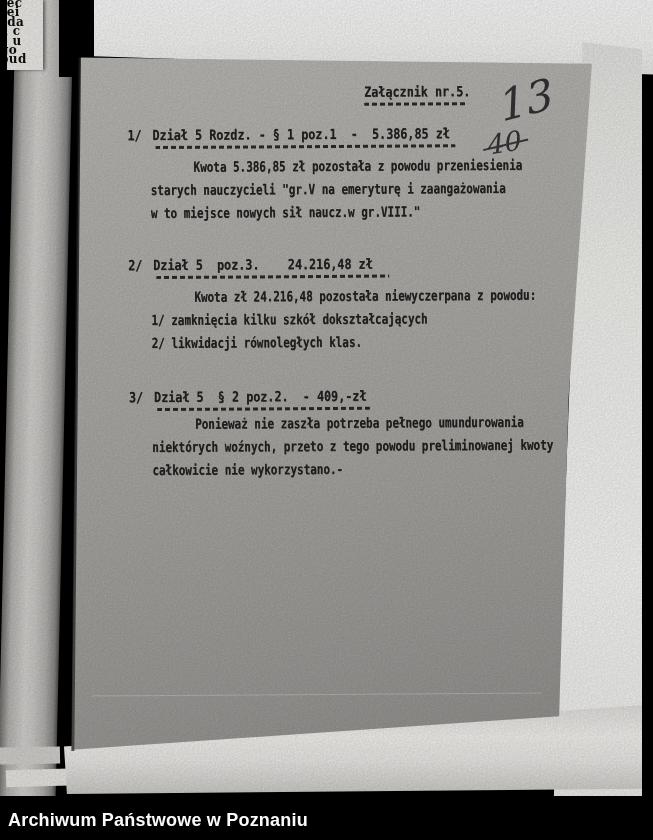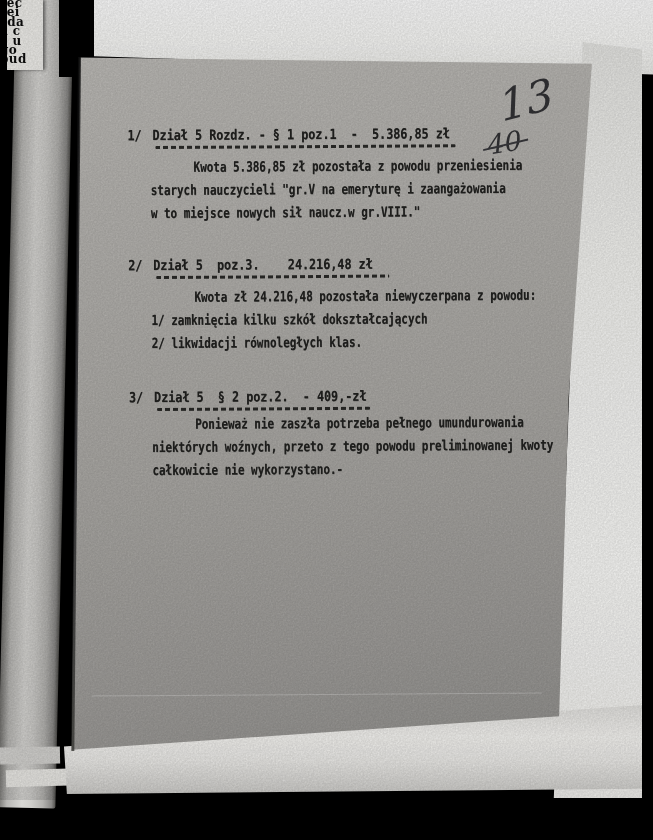--- a/index.html
+++ b/index.html
@@ -117,20 +117,24 @@
   <div class="underpage-top"></div>
   <div class="underpage-right"></div>
   <div class="underpage-bottom"></div>
 
   <div class="page"></div>
   <div class="page-edge-line"></div>
   <div class="scratch"></div>
 
   <div class="content">
 
+    <div class="title-block">
+      <div class="typed"><span class="s84">Załącznik nr.5.</span></div>
+      <div class="dash-line"></div>
+    </div>
 
     <div class="hand hand-13">13</div>
     <div class="hand hand-40"><span class="strike">40</span></div>
 
     <div class="section sec1">
       <div class="sec-head typed"><span class="s84"><span>1/</span><span class="head-gap"></span><span>Dział 5 Rozdz. - § 1 poz.1  -  5.386,85 zł</span></span></div>
       <div class="dash-line sec-dash"></div>
       <div class="sec-body">
         <div class="bline indent typed"><span class="s78">Kwota 5.386,85 zł pozostała z powodu przeniesienia</span></div>
         <div class="bline typed"><span class="s78">starych nauczycieli "gr.V na emeryturę i zaangażowania</span></div>
@@ -161,14 +165,17 @@
   </div>
 
   <svg class="grain" xmlns="http://www.w3.org/2000/svg">
     <filter id="grainF">
       <feTurbulence type="fractalNoise" baseFrequency="0.6" numOctaves="2" stitchTiles="stitch"></feTurbulence>
       <feColorMatrix type="matrix" values="0 0 0 0 0  0 0 0 0 0  0 0 0 0 0  0.55 0.55 0.55 0 0"></feColorMatrix>
     </filter>
     <rect width="100%" height="100%" filter="url(#grainF)"></rect>
   </svg>
 
+  <div class="caption-bar">
+    <span class="caption">Archiwum Państwowe w Poznaniu</span>
+  </div>
 
 </div>
 
 </body></html>

